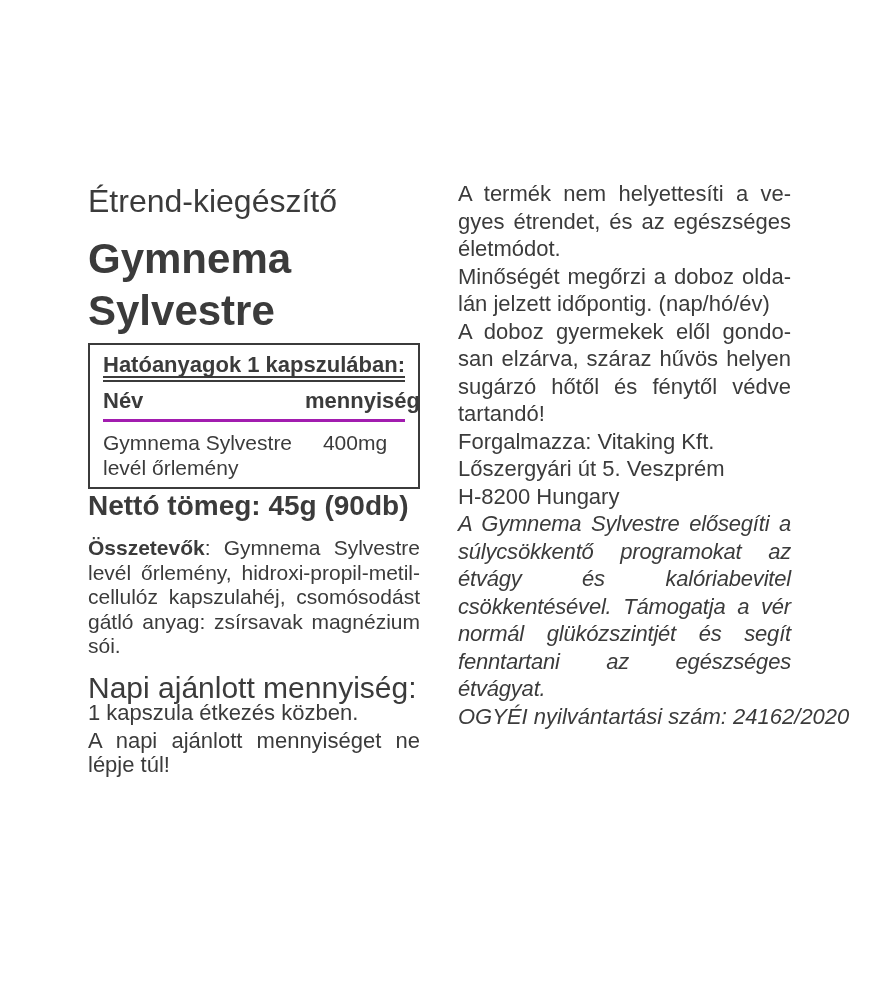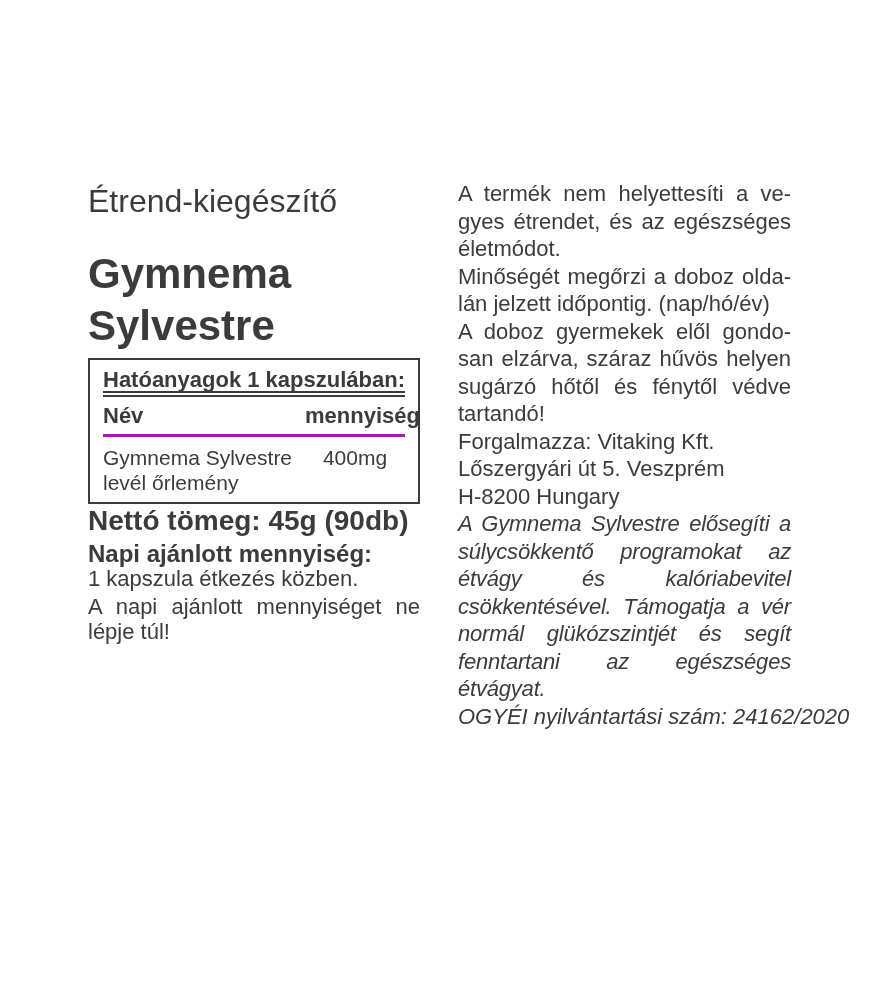--- a/index.html
+++ b/index.html
@@ -22,21 +22,21 @@
   .subtitle {
     font-size: 32px;
     font-weight: normal;
     line-height: 33px;
     white-space: nowrap;
   }
   .product-title {
     font-size: 42px;
     font-weight: bold;
     line-height: 52px;
-    margin-top: 30px;
+    margin-top: 15px;
   }
 
   .ing-table {
     border: 2px solid #3b3b3b;
     margin-top: 6px;
     padding: 9px 13px 7px;
   }
   .tbl-title {
     font-size: 22px;
     font-weight: bold;
@@ -71,23 +71,23 @@
     white-space: nowrap;
   }
   .ingredients {
     margin: 15px 0 0;
     font-size: 21px;
     line-height: 24.5px;
     text-align: justify;
   }
   .ingredients .bold-label { font-weight: bold; }
   .daily-heading {
-    margin-top: 5px;
-    font-size: 24px;
-    font-weight: bold;
+    margin-top: 16px;
+    font-size: 30px;
+    font-weight: normal;
     line-height: 25px;
   }
   .daily-text { font-size: 22px; line-height: 25px; }
   .warning {
     margin: 4px 0 0;
     font-size: 22px;
     line-height: 24.5px;
     text-align: justify;
   }
 
@@ -139,20 +139,21 @@
         <span class="cell-amount">mennyiség</span>
       </div>
       <div class="tbl-row">
         <span class="cell-name">Gymnema Sylvestre levél őrlemény</span>
         <span class="cell-amount">400mg</span>
       </div>
     </div>
 
     <div class="net-weight">Nettó tömeg: 45g (90db)</div>
 
+    <p class="ingredients"><span class="bold-label">Összetevők</span><span>: Gymnema Sylvestre le­vél őrlemény, hidroxi-propil-metil-cellu­lóz kapszulahéj, csomósodást gátló anyag: zsírsavak magnézium sói.</span></p>
 
     <div class="daily-heading">Napi ajánlott mennyiség:</div>
 
     <div class="daily-text">1 kapszula étkezés közben.</div>
 
     <p class="warning">A napi ajánlott mennyiséget ne lépje túl!</p>
 
   </div>
 
   <div class="col col-right">

